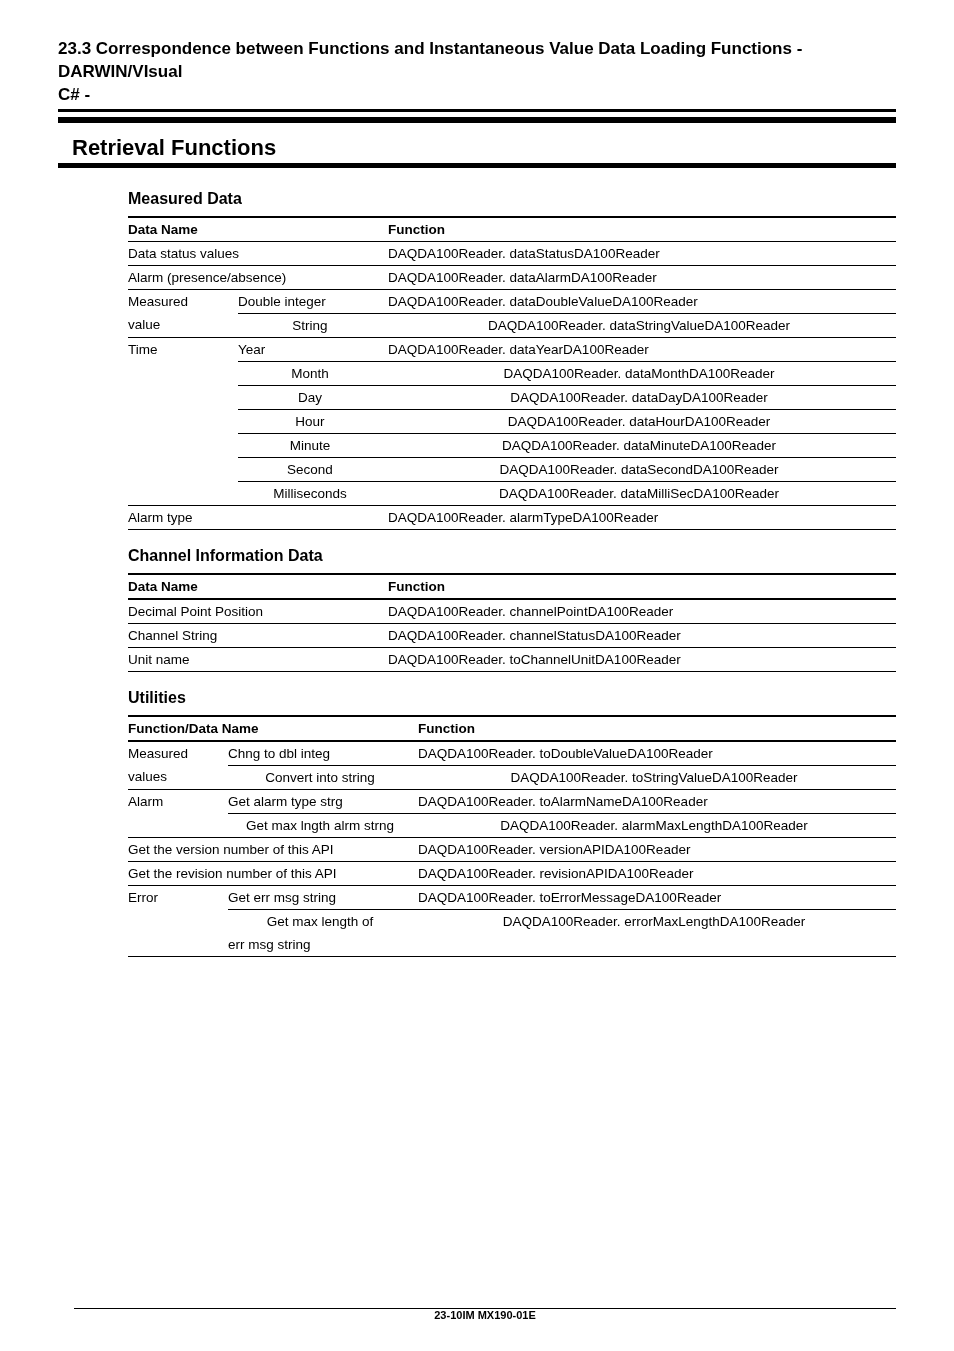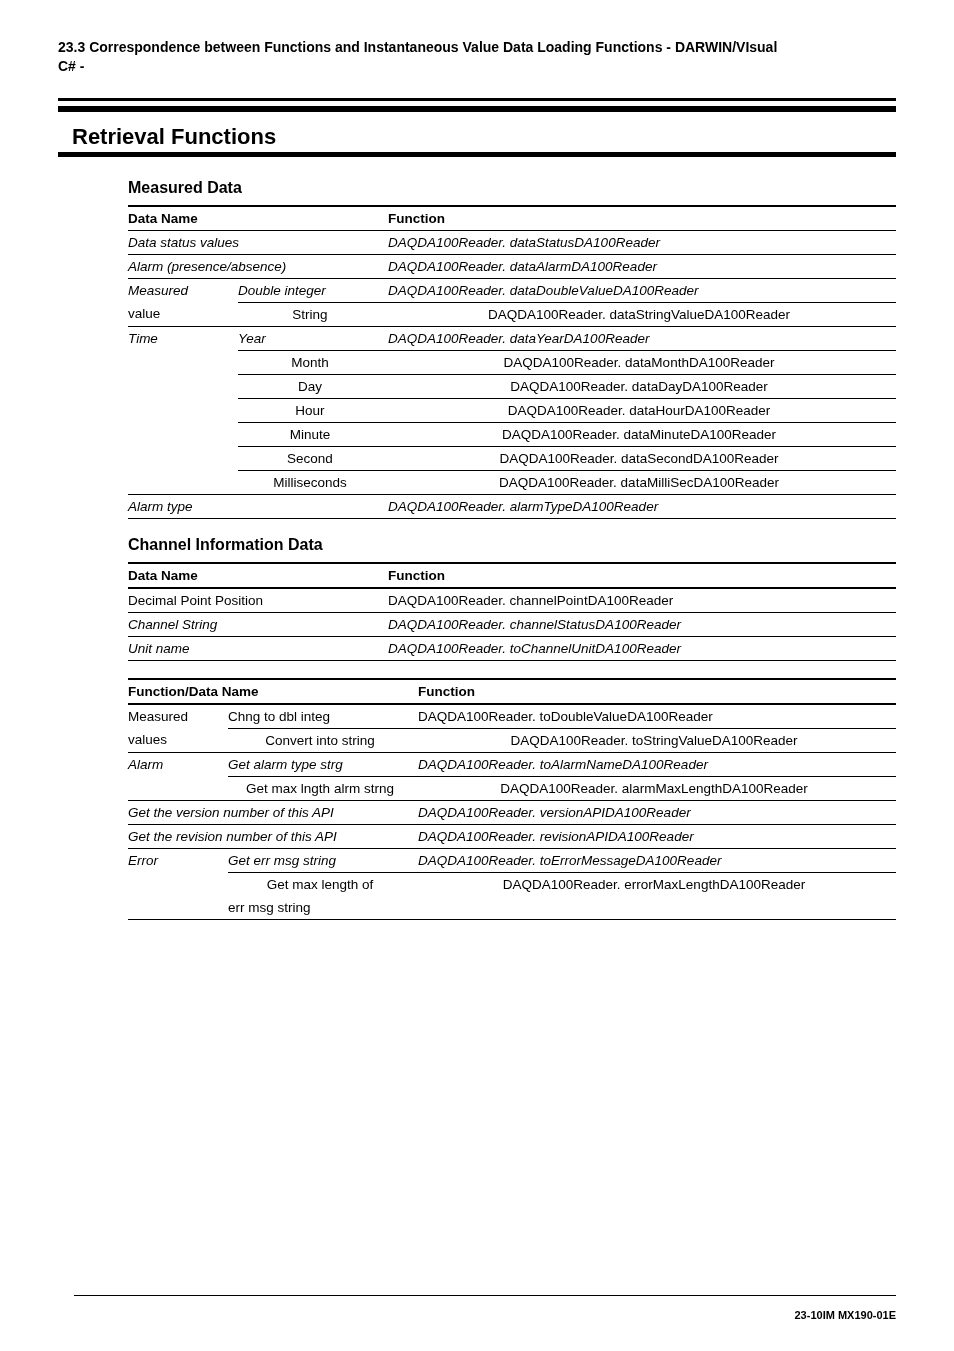--- a/index.html
+++ b/index.html
@@ -10,24 +10,24 @@
     background: #fff;
     color: #000;
     width: 954px;
   }
   .page {
     padding: 38px 58px 30px 58px;
     position: relative;
     min-height: 1351px;
   }
   .top-meta {
-    font-size: 14px;
+    font-size: 17px;
     font-weight: bold;
     line-height: 1.35;
-    margin-bottom: 22px;
+    margin-bottom: 2px;
   }
   .thick-rule-top {
     border-top: 3px solid #000;
     border-bottom: 6px solid #000;
     height: 14px;
     margin-bottom: 12px;
   }
   .section-title {
     font-size: 22px;
     font-weight: bold;
@@ -52,34 +52,34 @@
     font-size: 13.5px;
   }
   td, th {
     text-align: left;
     padding: 4px 6px 4px 0;
     vertical-align: top;
     font-weight: normal;
   }
   th { font-weight: bold; }
   .row-top-medium td, .row-top-medium th { border-top: 2px solid #000; }
-  .row-top-thin td, .row-top-thin th { border-top: 1px solid #000; font-style: italic; }
+  .row-top-thin td, .row-top-thin th { border-top: 1px solid #000; }
   .row-bottom-thin td, .row-bottom-thin th { border-bottom: 1px solid #000; }
   .cell-top-thin { border-top: 1px solid #000; text-align: center; }
   .footer {
     position: absolute;
     left: 58px;
     right: 58px;
     bottom: 30px;
     border-top: 1px solid #000;
-    padding-top: 13px;
+    padding-top: 0;
     font-size: 11px;
     font-weight: bold;
     display: flex;
-    justify-content: flex-end;
+    justify-content: center;
     margin-left: 16px;
   }
 </style>
 </head>
 <body>
 
 <div class="page">
   <div class="top-meta">
     <span>23.3  Correspondence between Functions and Instantaneous Value Data Loading Functions - DARWIN/VIsual</span><br>
     <span>C# -</span>
@@ -189,20 +189,21 @@
           </tr>
           <tr class="row-top-thin row-bottom-thin">
             <td>Unit name</td>
             <td>DAQDA100Reader. toChannelUnitDA100Reader</td>
           </tr>
         </tbody>
     </table>
   </div>
 
   <div class="sub-block">
+    <div class="sub-heading">Utilities</div>
     <table>
       <colgroup>
           <col style="width:100px">
           <col style="width:190px">
           <col>
         </colgroup>
       <thead>
         <tr class="row-top-medium">
           <th colspan="2">Function/Data Name</th>
           <th>Function</th>

